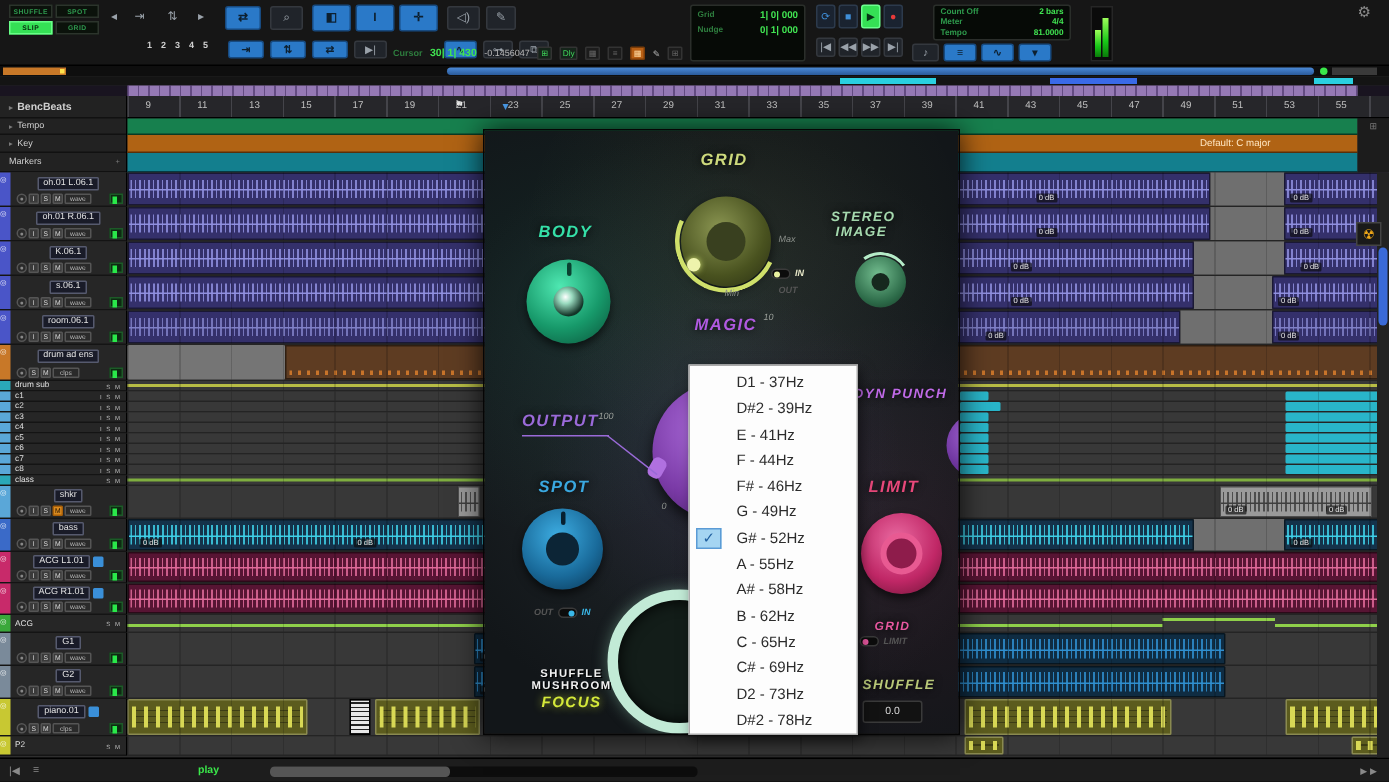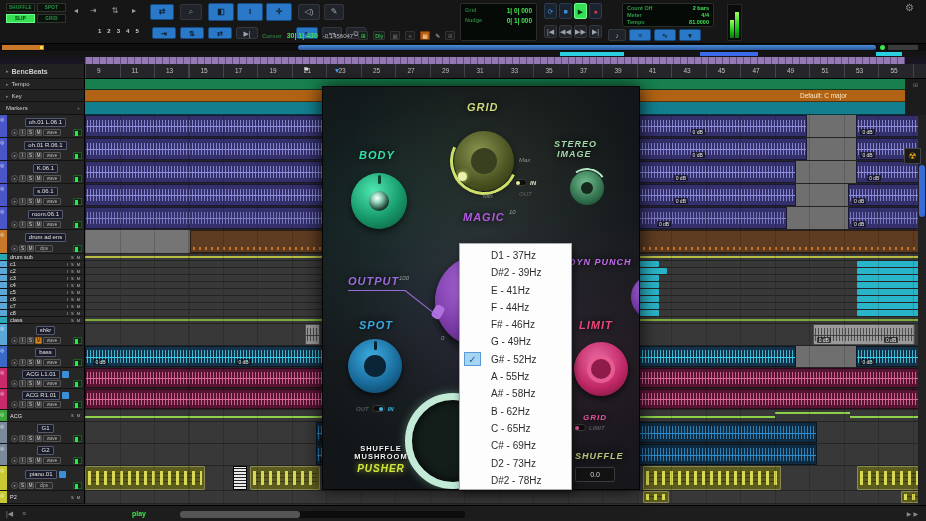--- a/index.html
+++ b/index.html
@@ -1106,21 +1106,21 @@
         </span>
     <span class="off">LIMIT</span>
   </div>
 
   <span class="plab" style="left:252px;top:364px;color:#b8c878;font-size:9px">SHUFFLE</span>
   <div id="out-box">0.0</div>
 
   <div id="logo">
     <div class="l1">SHUFFLE</div>
     <div class="l1">MUSHROOM</div>
-    <div class="l3">PUSHER</div>
+    <div class="l3">FOCUS</div>
   </div>
 </div>
 
 <div id="dropdown">
       <div class="dd-item">D1 - 37Hz</div>
       <div class="dd-item">D#2 - 39Hz</div>
       <div class="dd-item">E - 41Hz</div>
       <div class="dd-item">F - 44Hz</div>
       <div class="dd-item">F# - 46Hz</div>
       <div class="dd-item">G - 49Hz</div>

